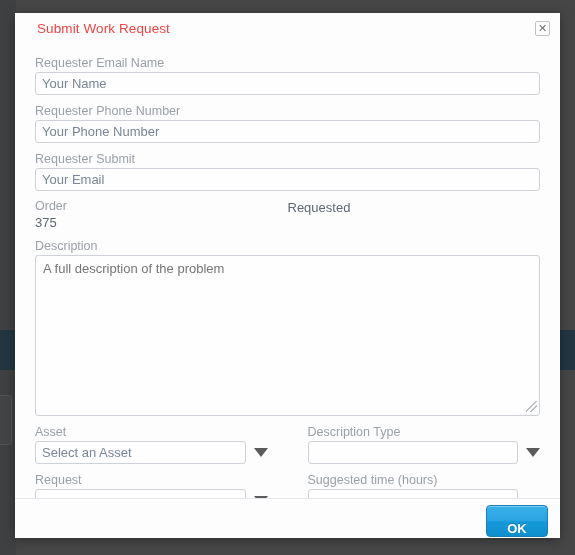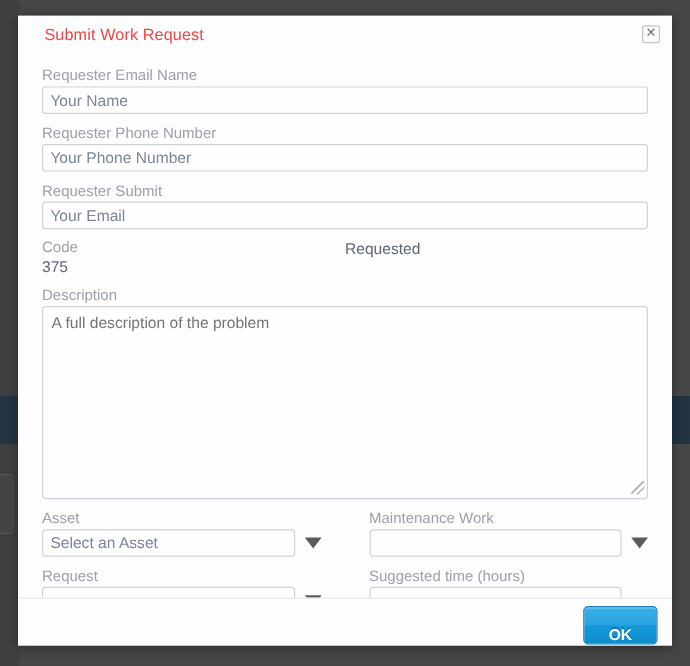--- a/index.html
+++ b/index.html
@@ -256,21 +256,21 @@
     </div>
     <div class="row-gap"></div>
 
     <div>
       <div class="field-label">Requester Submit</div>
       <input class="txt-input" type="text" placeholder="Your Email" style="">
     </div>
 
     <div class="static-row">
       <div class="static-col">
-        <div class="field-label">Code</div>
+        <div class="field-label">Order</div>
         <div class="static-value">375</div>
       </div>
       <div class="static-col">
         <div class="static-value">Requested</div>
       </div>
     </div>
 
     <div>
       <div class="field-label desc-label">Description</div>
       <div class="desc-wrap">
@@ -281,21 +281,21 @@
 
     <div class="grid2">
       <div class="cell">
         <div class="field-label">Asset</div>
         <div class="select-wrap">
           <input class="txt-input" type="text" placeholder="Select an Asset" style="">
           <span class="caret"></span>
         </div>
       </div>
       <div class="cell">
-        <div class="field-label">Maintenance Work</div>
+        <div class="field-label">Description Type</div>
         <div class="select-wrap">
           <input class="txt-input" type="text" placeholder="" style="">
           <span class="caret"></span>
         </div>
       </div>
     </div>
 
     <div class="grid2">
       <div class="cell">
         <div class="field-label">Request</div>

